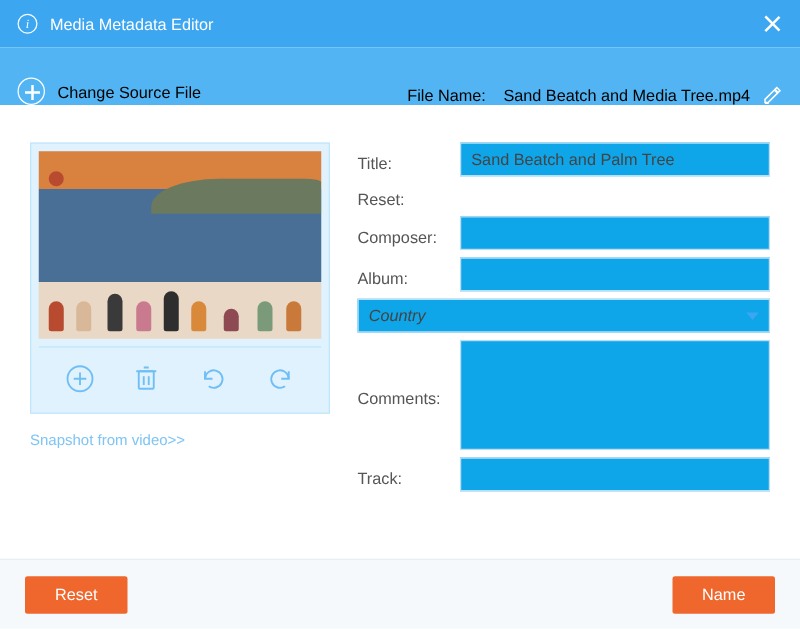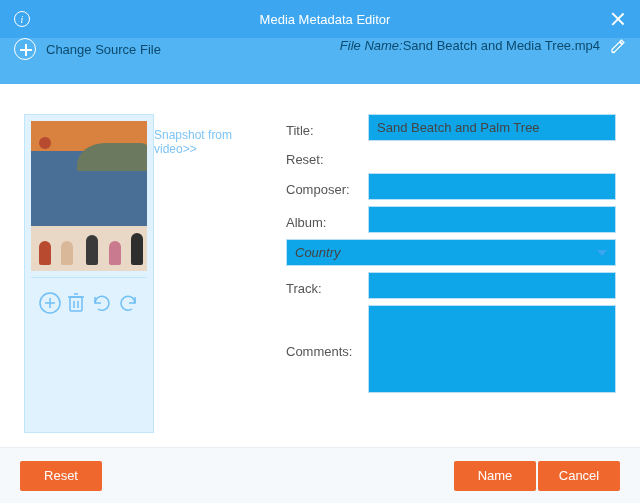--- a/index.html
+++ b/index.html
@@ -1,56 +1,56 @@
 <!DOCTYPE html>
 <html><head>
 <meta charset="utf-8">
 <style>
 * { box-sizing: border-box; margin: 0; padding: 0; font-family: -apple-system, "Segoe UI", Arial, sans-serif; }
 body { background: #fff; width: 640px; height: 503px; overflow: hidden; }
 .window { width: 640px; height: 503px; display: flex; flex-direction: column; background: #fff; }
 .titlebar { background: #3ca6f0; height: 38px; display: flex; align-items: center; padding: 0 14px; color: #fff; font-size: 13px; }
 .titlebar .info-icon { width: 16px; height: 16px; border: 1.5px solid #fff; border-radius: 50%; display: flex; align-items: center; justify-content: center; font-size: 10px; font-style: italic; font-family: Georgia, serif; margin-right: 10px; }
-.titlebar .title { flex: 1; text-align: center; }
+.titlebar .title { flex: 1; }
 .titlebar .close { width: 16px; height: 16px; cursor: pointer; position: relative; }
 .titlebar .close::before, .titlebar .close::after { content: ""; position: absolute; left: 7px; top: 0; width: 1.5px; height: 16px; background: #fff; }
 .titlebar .close::before { transform: rotate(45deg); }
 .titlebar .close::after { transform: rotate(-45deg); }
-.subbar { background: #52b4f2; height: 46px; display: flex; align-items: flex-start; padding: 0 14px; color: #0c4a6e; font-size: 13px; }
+.subbar { background: #52b4f2; height: 46px; display: flex; align-items: flex-end; padding: 0 14px; color: #000000; font-size: 13px; }
 .subbar .change { display: flex; align-items: center; cursor: pointer; }
 .subbar .plus-circ { width: 22px; height: 22px; border: 1.5px solid #fff; border-radius: 50%; margin-right: 10px; position: relative; }
 .subbar .plus-circ::before, .subbar .plus-circ::after { content: ""; position: absolute; background: #fff; }
 .subbar .plus-circ::before { left: 5px; top: 10px; width: 12px; height: 1.5px; }
 .subbar .plus-circ::after { left: 10px; top: 5px; width: 1.5px; height: 12px; }
 .subbar .spacer { flex: 1; }
-.subbar .fname-label { margin-right: 0; font-style: italic; }
+.subbar .fname-label { margin-right: 14px; }
 .subbar .fname { margin-right: 10px; }
 .subbar .edit-icon { width: 16px; height: 16px; cursor: pointer; }
 .subbar .edit-icon svg { width: 16px; height: 16px; }
 .content { flex: 1; display: flex; padding: 30px 24px 14px 24px; gap: 22px; }
-.left { width: 240px; display: flex; flex-direction: row; }
+.left { width: 240px; display: flex; flex-direction: column; }
 .thumb-box { border: 1px solid #bfe6fb; background: #dff2fd; padding: 6px; }
 .thumb-img { width: 100%; height: 150px; background: linear-gradient(180deg, #d9813f 0%, #d9813f 20%, #4a6f96 20%, #4a6f96 70%, #e8d8c5 70%, #e8d8c5 100%); position: relative; overflow: hidden; }
 .thumb-img::before { content: ""; position: absolute; left: 8px; top: 16px; width: 12px; height: 12px; background: #b84a2f; border-radius: 50%; }
 .thumb-img::after { content: ""; position: absolute; right: 0; top: 22px; left: 40%; height: 28px; background: #6b7a5e; border-radius: 40% 10% 0 0 / 80% 10% 0 0; }
 .thumb-people { position: absolute; bottom: 2px; left: 0; right: 0; height: 55px; }
 .thumb-people span { position: absolute; bottom: 4px; width: 12px; height: 24px; border-radius: 6px 6px 2px 2px; }
 .thumb-actions { display: flex; justify-content: space-around; padding: 12px 6px 8px; border-top: 1px solid #bfe6fb; margin-top: 6px; }
 .taction { width: 26px; height: 26px; cursor: pointer; color: #6fbef5; display: flex; align-items: center; justify-content: center; }
 .taction svg { width: 24px; height: 24px; stroke: #6fbef5; fill: none; stroke-width: 1.5; }
 .snapshot-link { color: #7ec4f4; font-size: 12px; margin-top: 14px; cursor: pointer; }
 .right { flex: 1; }
 .field { display: flex; align-items: center; margin-bottom: 6px; }
 .field label { width: 82px; font-size: 13px; color: #555; padding-top: 5px; }
 .field input, .field textarea, .field .select { flex: 1; border: 1px solid #b8dff6; height: 27px; padding: 0 8px; font-size: 13px; color: #444; outline: none; background: #0ea5e9; }
 .field textarea { height: 88px; padding: 6px 8px; resize: none; font-family: inherit; }
 .field .select { display: flex; align-items: center; position: relative; cursor: pointer; }
 .field .select .sel-text { flex: 1; font-style: italic; }
 .field .select .tri { width: 0; height: 0; border-left: 5px solid transparent; border-right: 5px solid transparent; border-top: 6px solid #3ca6f0; }
-.footer { height: 56px; background: #f5f9fc; border-top: 1px solid #e8eef2; display: flex; align-items: center; padding: 0 20px; gap: 2px; }
+.footer { height: 56px; background: #f5f9fc; border-top: 1px solid #e8eef2; display: flex; align-items: center; padding: 0 20px; gap: 19px; }
 .footer .spacer { flex: 1; }
 .btn { min-width: 82px; height: 30px; background: #f0672e; color: #fff; border: none; font-size: 13px; cursor: pointer; border-radius: 2px; padding: 0 18px; }
 </style>
 </head>
 <body>
 
 <div class="window">
 
   <div class="titlebar">
     <span class="info-icon">i</span>
@@ -141,31 +141,30 @@
         <label>Album:</label>
         <input type="text" value="" style="">
       </div>
       <div class="field">
         <div class="select">
           <span class="sel-text">Country</span>
           <span class="tri"></span>
         </div>
       </div>
       <div class="field">
+        <label>Comments:</label>
+        <textarea style=""></textarea>
+      </div>
+      <div class="field">
         <label>Track:</label>
         <input type="text" value="" style="">
-      </div>
-      <div class="field">
-        <label>Comments:</label>
-        <textarea style=""></textarea>
       </div>
     </div>
 
   </div>
 
   <div class="footer">
     <button class="btn">Reset</button>
     <span class="spacer"></span>
     <button class="btn">Name</button>
-    <button class="btn">Cancel</button>
   </div>
 
 </div>
 
 </body></html>

